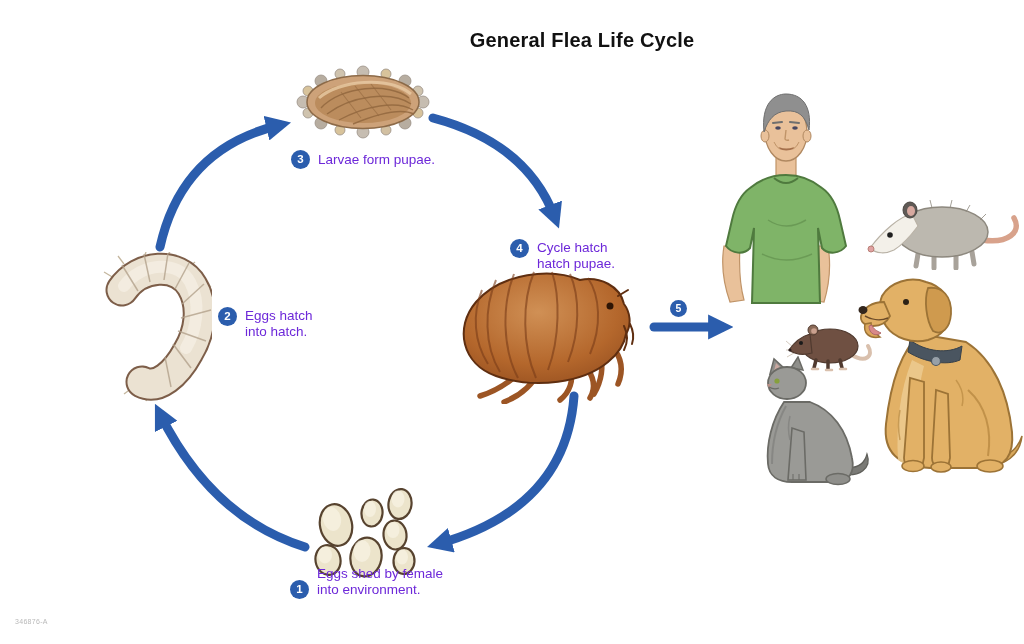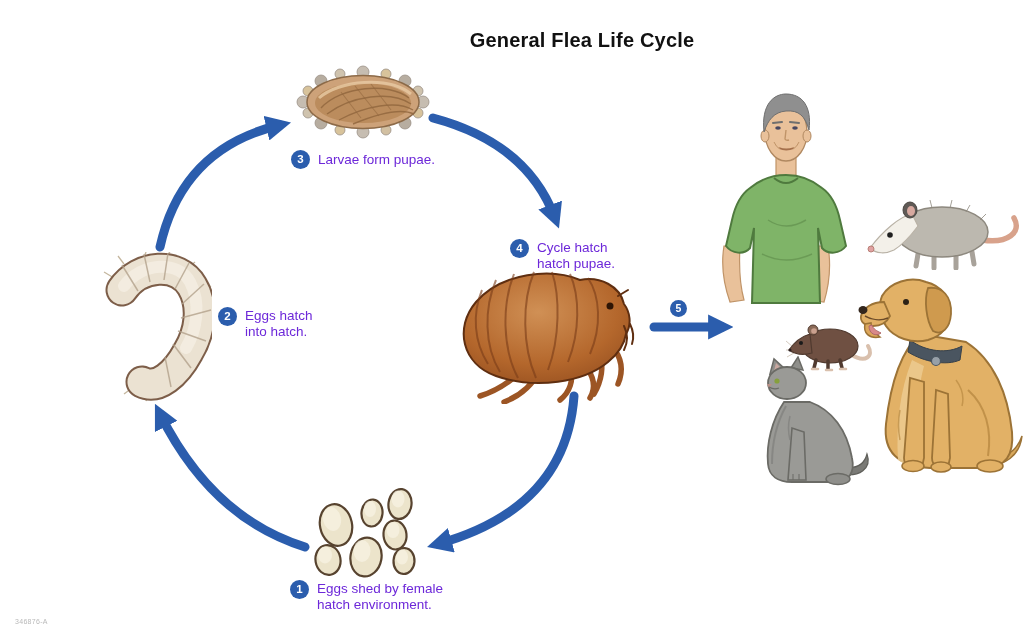--- a/index.html
+++ b/index.html
@@ -293,23 +293,23 @@
     <ellipse cx="88" cy="123" rx="12" ry="5.5" fill="#8f8f8b" stroke="#6b6b66" stroke-width="1.5"></ellipse>
     <path d="M 40 60 C 38 68 38 76 40 84" fill="none" stroke="#7c7c78" stroke-width="1.5" opacity=".6"></path>
   </svg>
 
   <div class="badge" style="left:290px;top:580px">1</div>
   <div class="badge" style="left:218px;top:307px">2</div>
   <div class="badge" style="left:291px;top:150px">3</div>
   <div class="badge" style="left:510px;top:239px">4</div>
   <div class="badge small" style="left:670px;top:300px">5</div>
 
-  <div class="step-label" style="left:317px;top:581px">
+  <div class="step-label" style="left:317px;top:566px">
     <span>Eggs shed by female</span><br>
-    <span>hatch environment.</span>
+    <span>into environment.</span>
   </div>
   <div class="step-label" style="left:245px;top:308px">
     <span>Eggs hatch</span><br>
     <span>into hatch.</span>
   </div>
   <div class="step-label" style="left:318px;top:152px">
     <span>Larvae form pupae.</span>
   </div>
   <div class="step-label" style="left:537px;top:240px">
     <span>Cycle hatch</span><br>

